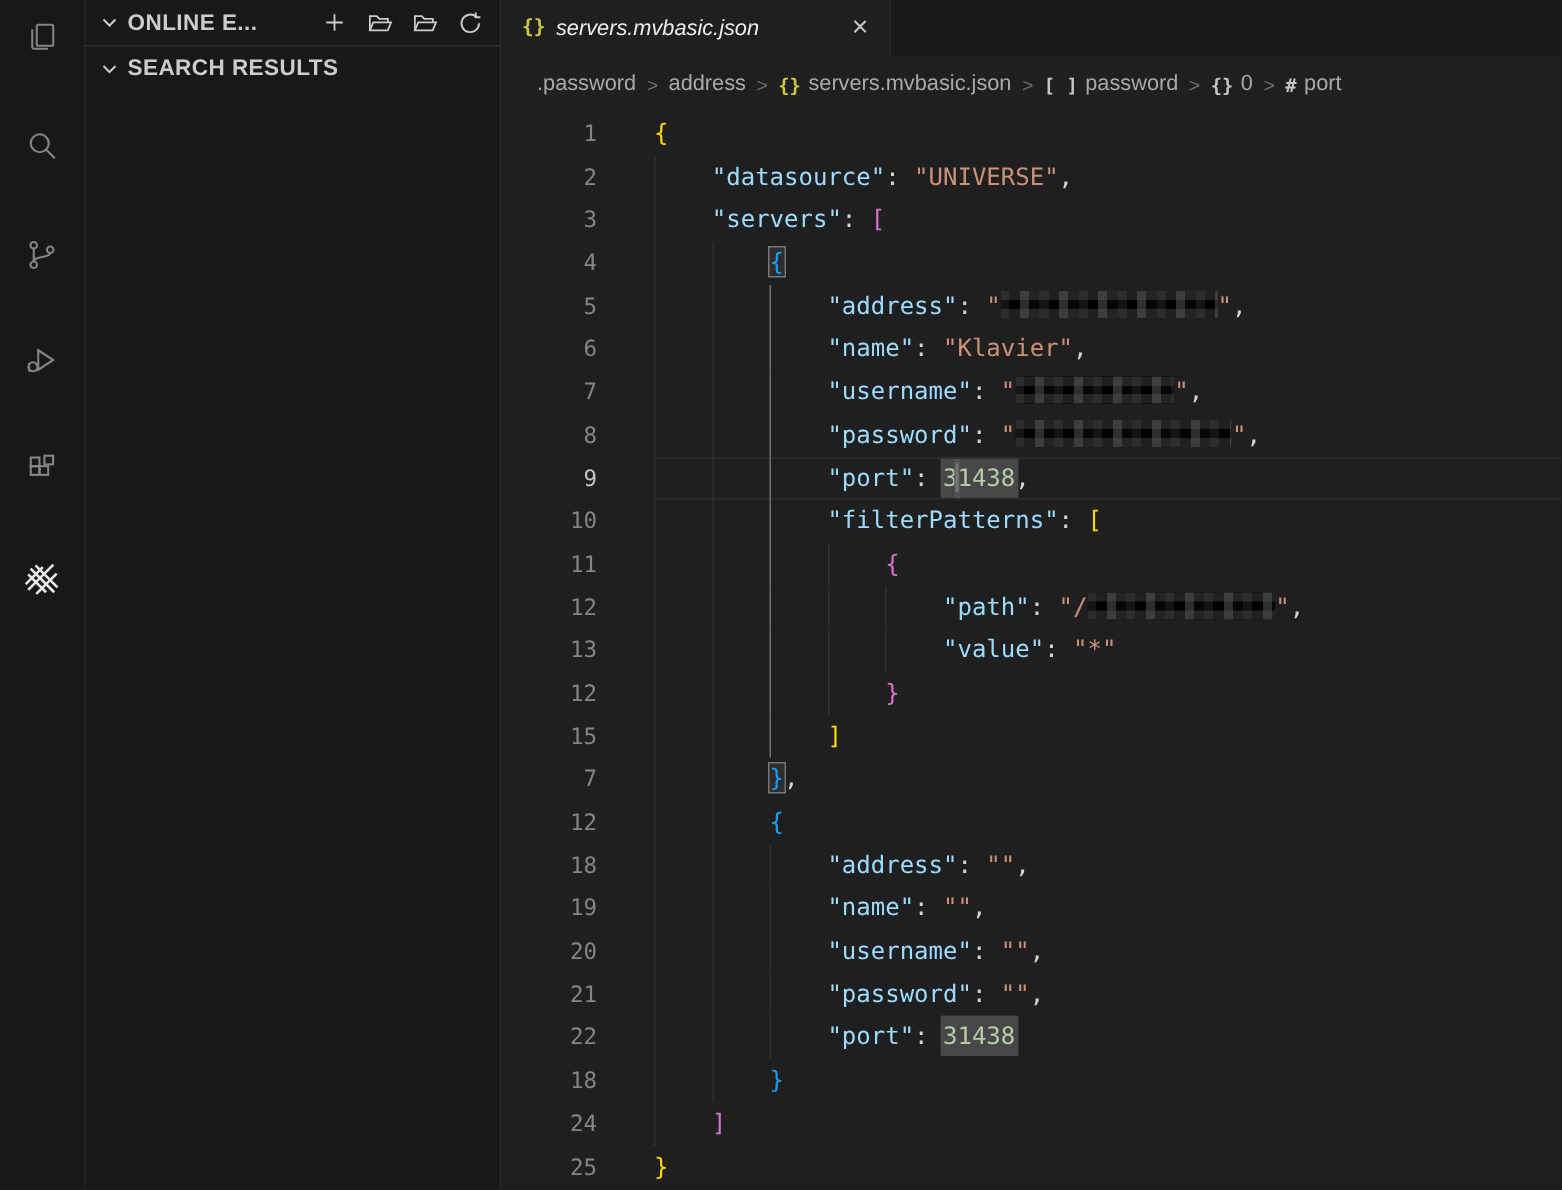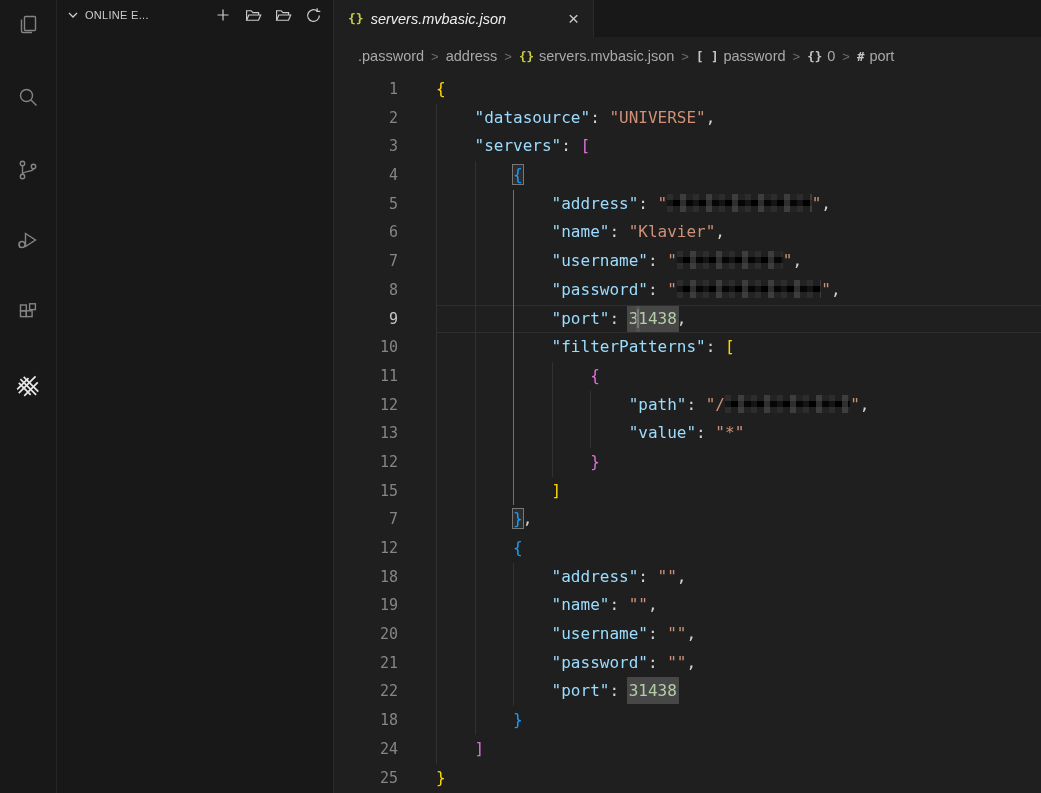--- a/index.html
+++ b/index.html
@@ -17,21 +17,21 @@
 
   
   .sidebar { width:276px; background:#181818; flex:none; display:flex; flex-direction:column;
              color:#cccccc; position:relative; }
   .sb-title-row { height:40px; display:flex; align-items:center; padding-left:31px; position:relative; }
   .sb-title { font-size:11px; letter-spacing:.4px; color:#bfbfbf; }
   .sb-more { position:absolute; right:26px; top:4px; color:#cccccc; font-size:18px;
              letter-spacing:2px; cursor:pointer; line-height:30px; }
   .sb-section-head { height:30px; display:flex; align-items:center; padding:0 10px 0 8px; }
   .sb-section-head .chev { width:16px; height:16px; flex:none; margin-right:4px; }
-  .sb-section-label { font-size:11px; font-weight:normal; color:#cccccc; letter-spacing:.3px;
+  .sb-section-label { font-size:15px; font-weight:bold; color:#cccccc; letter-spacing:.3px;
                       white-space:nowrap; overflow:hidden; }
   .sb-actions { margin-left:auto; display:flex; gap:10px; align-items:center; }
   .sb-actions .act { width:20px; height:20px; display:flex; align-items:center;
                      justify-content:center; cursor:pointer; border-radius:4px; }
   .sb-actions svg { stroke:#cccccc; fill:none; stroke-width:1.1; }
   .sb-tree { flex:1 1 auto; padding-top:6px; }
   .tree-row { height:28px; display:flex; align-items:center; padding-left:24px; cursor:pointer;
               font-size:14.5px; color:#cccccc; }
   .tree-row .chev { width:16px; height:16px; margin-right:8px; flex:none; }
   .tree-row .db { width:17px; height:17px; margin-right:8px; flex:none; }
@@ -166,20 +166,26 @@
         <span class="act">
           <svg width="17" height="17" viewBox="0 0 16 16" style="stroke:#ccc;fill:none;stroke-width:1.2">
               <path d="M13.5 8A5.5 5.5 0 1 1 11.6 3.9"></path>
               <path d="M11.4 1.2v3h3"></path>
             </svg>
         </span>
       </span>
     </div>
 
 
+    <div class="sb-section-head sb-section2">
+      <svg class="chev" viewBox="0 0 16 16">
+          <polyline points="4,6 8,10 12,6"></polyline>
+        </svg>
+      <span class="sb-section-label">SEARCH RESULTS</span>
+    </div>
     <div style="height:226px"></div>
   </div>
 
   <div class="editor">
     <div class="tabstrip">
       <div class="tab">
         <span class="tab-icon">{}</span>
         <span class="tab-label">servers.mvbasic.json</span>
         <span class="tab-close">×</span>
       </div>

